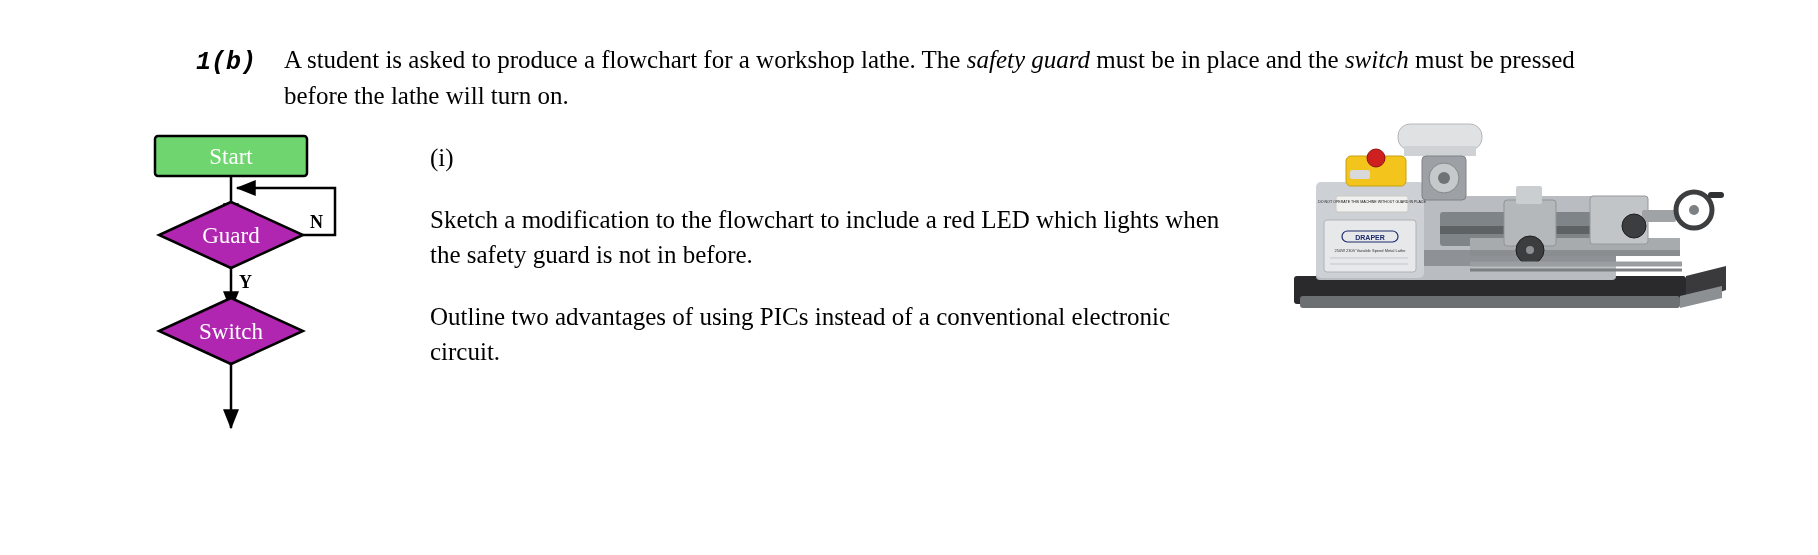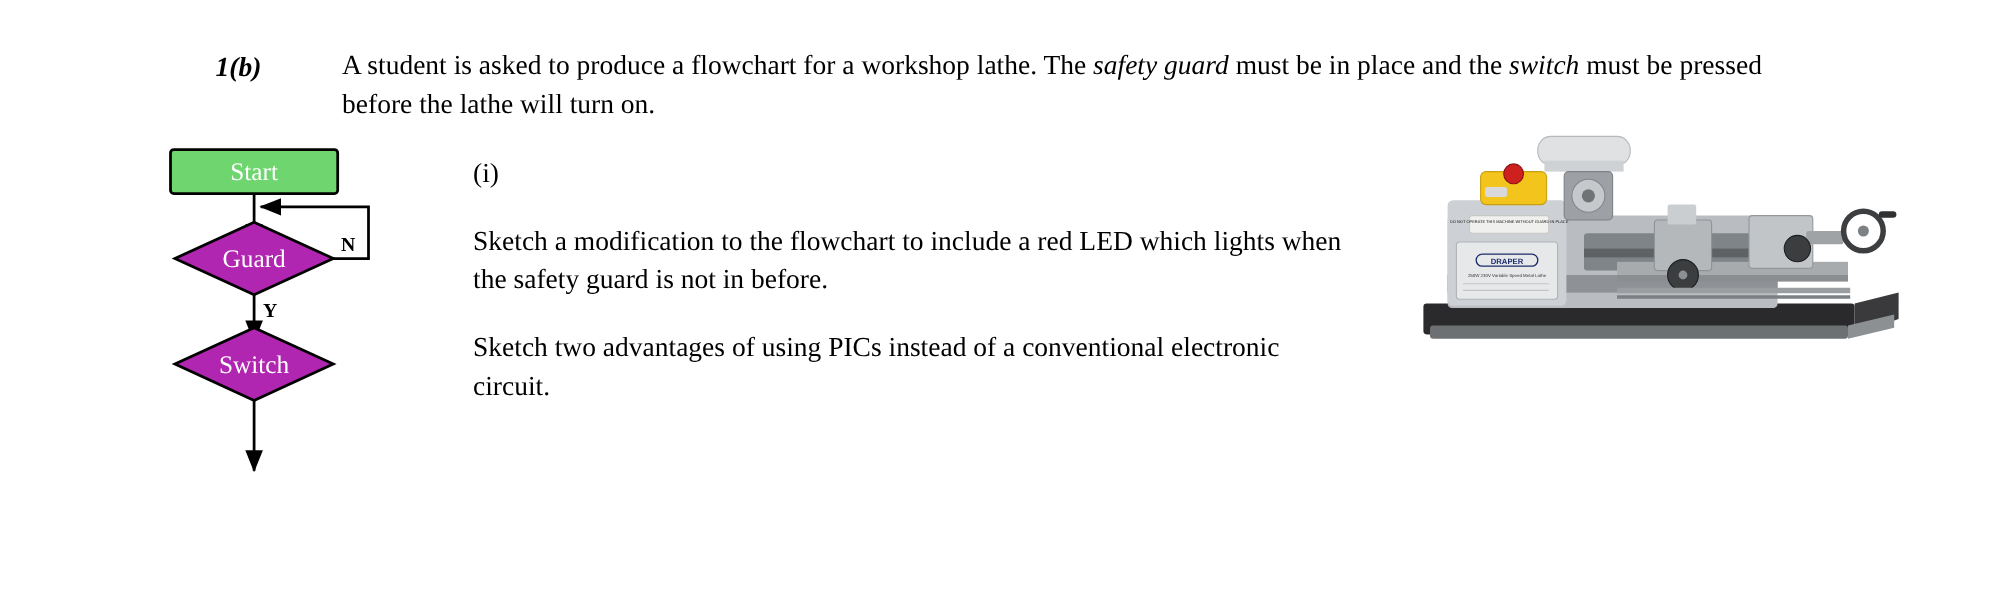--- a/index.html
+++ b/index.html
@@ -23,23 +23,24 @@
     top: 42px;
     width: 1420px;
   }
   .q-label {
     position: absolute;
     left: 0;
     top: 6px;
     font-weight: bold;
     font-style: italic;
     font-size: 25px;
+    font-family: Liberation Mono, monospace;
   }
   .q-text {
-    margin-left: 115px;
+    margin-left: 88px;
     font-size: 25px;
     line-height: 1.42;
     max-width: 1330px;
   }
   .q-text em { font-style: italic; }
 
   
   #flowchart {
     position: absolute;
     left: 150px;
@@ -149,21 +150,21 @@
   </div>
 
   <div class="sub-row">
     <div class="sub-body">
       <span>Sketch a modification to the flowchart to include a red LED which lights when the safety guard </span><b>is not</b><span> in before.</span>
     </div>
   </div>
 
   <div class="sub-row">
     <div class="sub-body">
-      <span>Sketch </span><b>two</b><span> advantages of using PICs instead of a conventional electronic circuit.</span>
+      <span>Outline </span><b>two</b><span> advantages of using PICs instead of a conventional electronic circuit.</span>
     </div>
   </div>
 
 </div>
 
 <div id="lathe-photo">
   <svg class="photo-svg" width="440" height="240" viewBox="0 0 440 240" xmlns="http://www.w3.org/2000/svg">
 
     <rect x="4" y="176" width="392" height="28" rx="3" fill="#2a2a2c"></rect>
     <polygon points="396,176 436,166 436,190 396,204" fill="#3a3a3d"></polygon>

